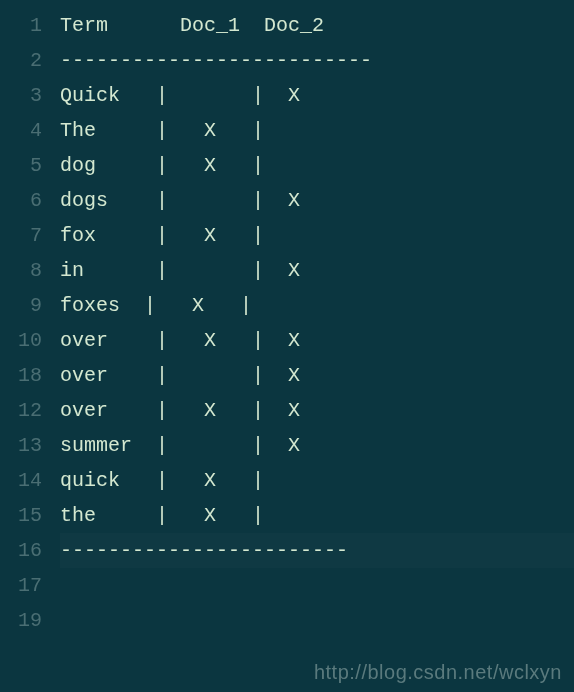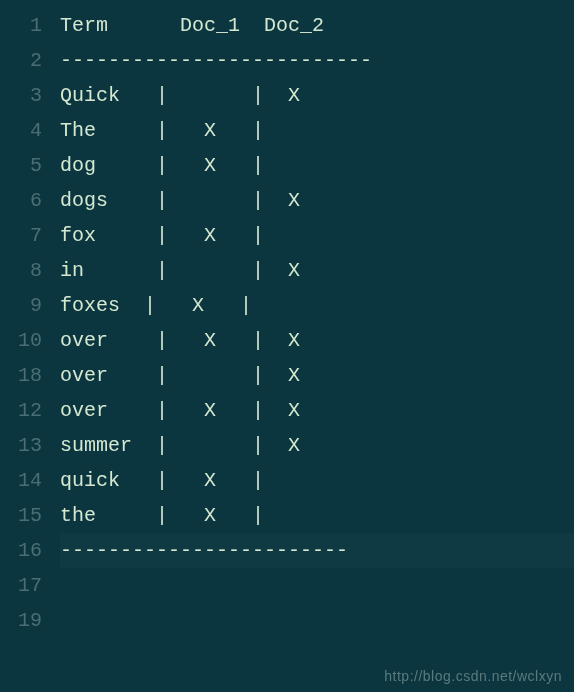--- a/index.html
+++ b/index.html
@@ -39,21 +39,21 @@
     .code-line {
       height: 35px;
       line-height: 35px;
       white-space: pre;
     }
     .watermark {
       position: absolute;
       bottom: 8px;
       right: 12px;
       color: #5a7a7d;
-      font-size: 14px;
+      font-size: 20px;
       font-family: Arial, sans-serif;
       letter-spacing: 0.5px;
     }
     .active-line {
       background: rgba(255,255,255,0.02);
     }
   </style>
 </head>
 <body>
 

